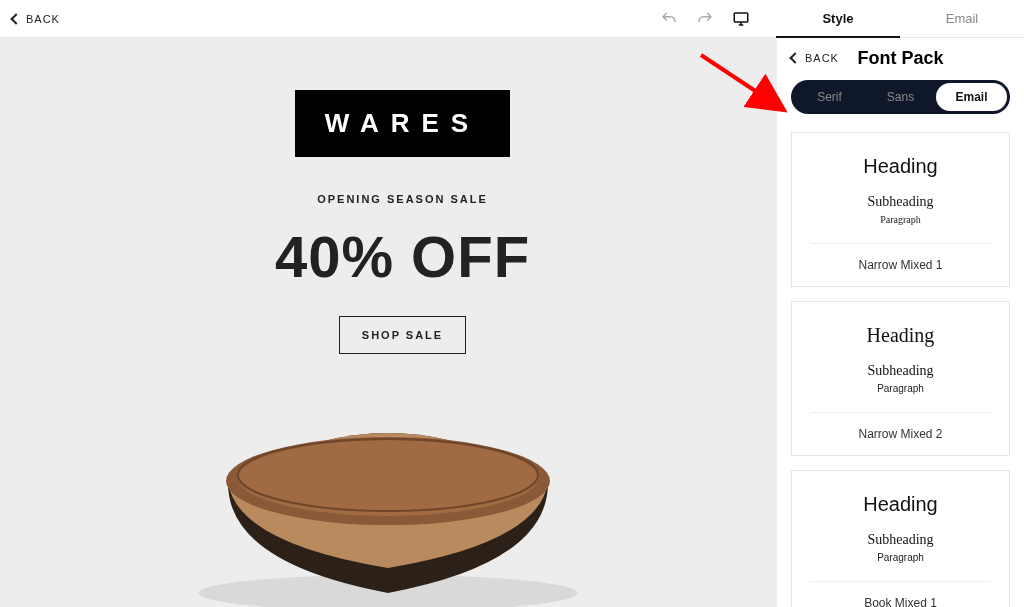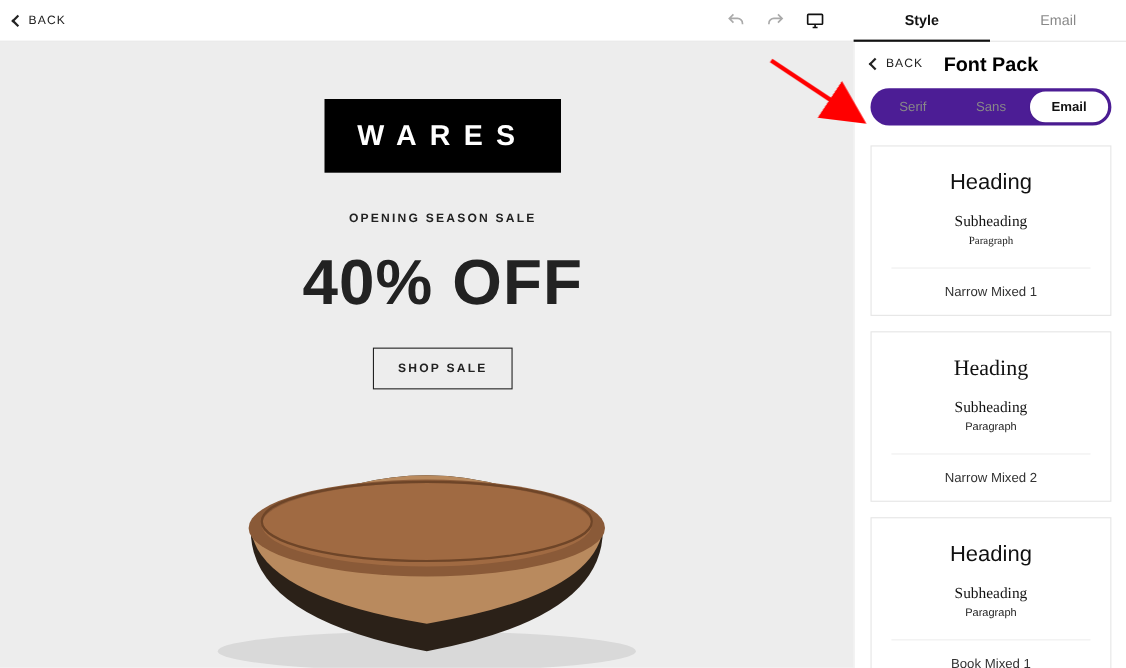--- a/index.html
+++ b/index.html
@@ -152,21 +152,21 @@
     position: absolute;
     left: 0; right: 0;
     text-align: center;
     font-size: 18px;
     font-weight: 600;
     color: #000000;
     pointer-events: none;
   }
   .seg {
     display: flex;
-    background: #4c1d95;
+    background: #0f172a;
     border-radius: 20px;
     padding: 3px;
     margin-bottom: 18px;
     justify-content: center;
   }
   .seg-item {
     flex: 1;
     text-align: center;
     font-size: 12px;
     color: #888;

